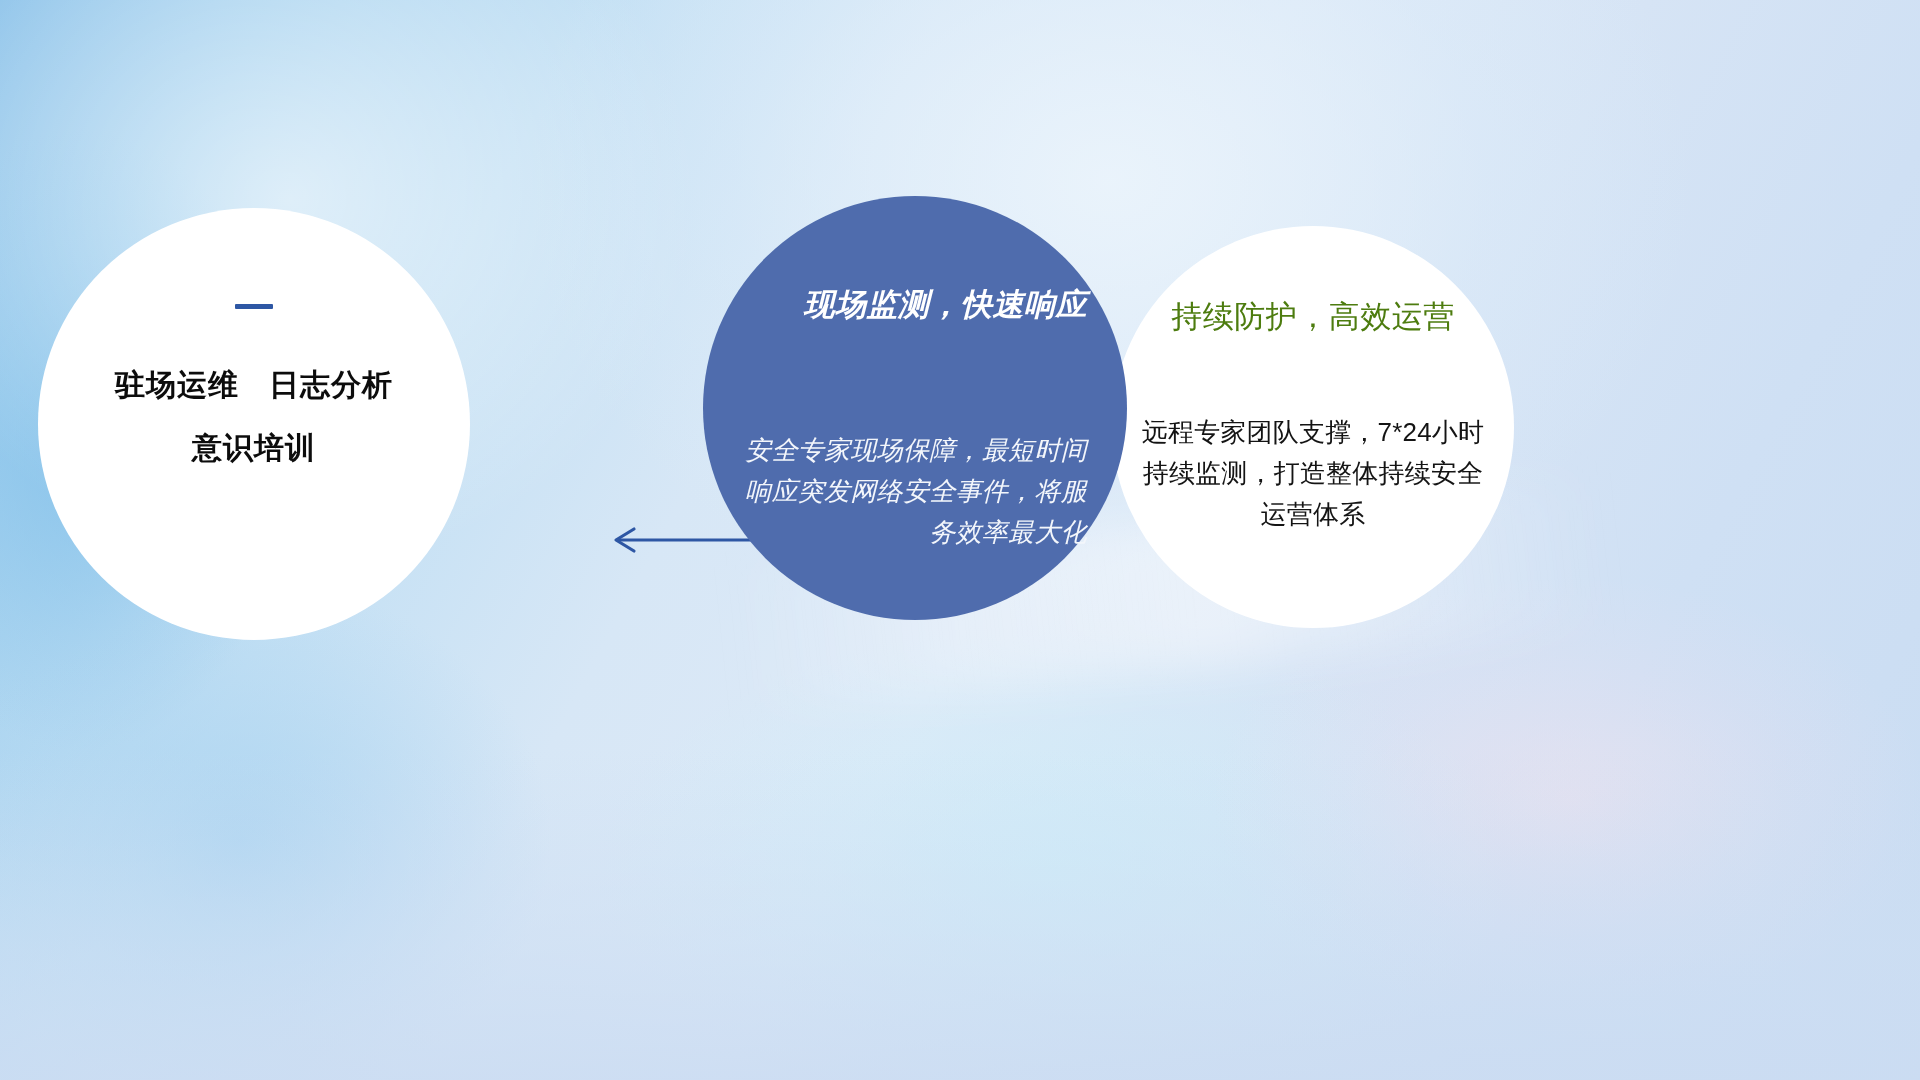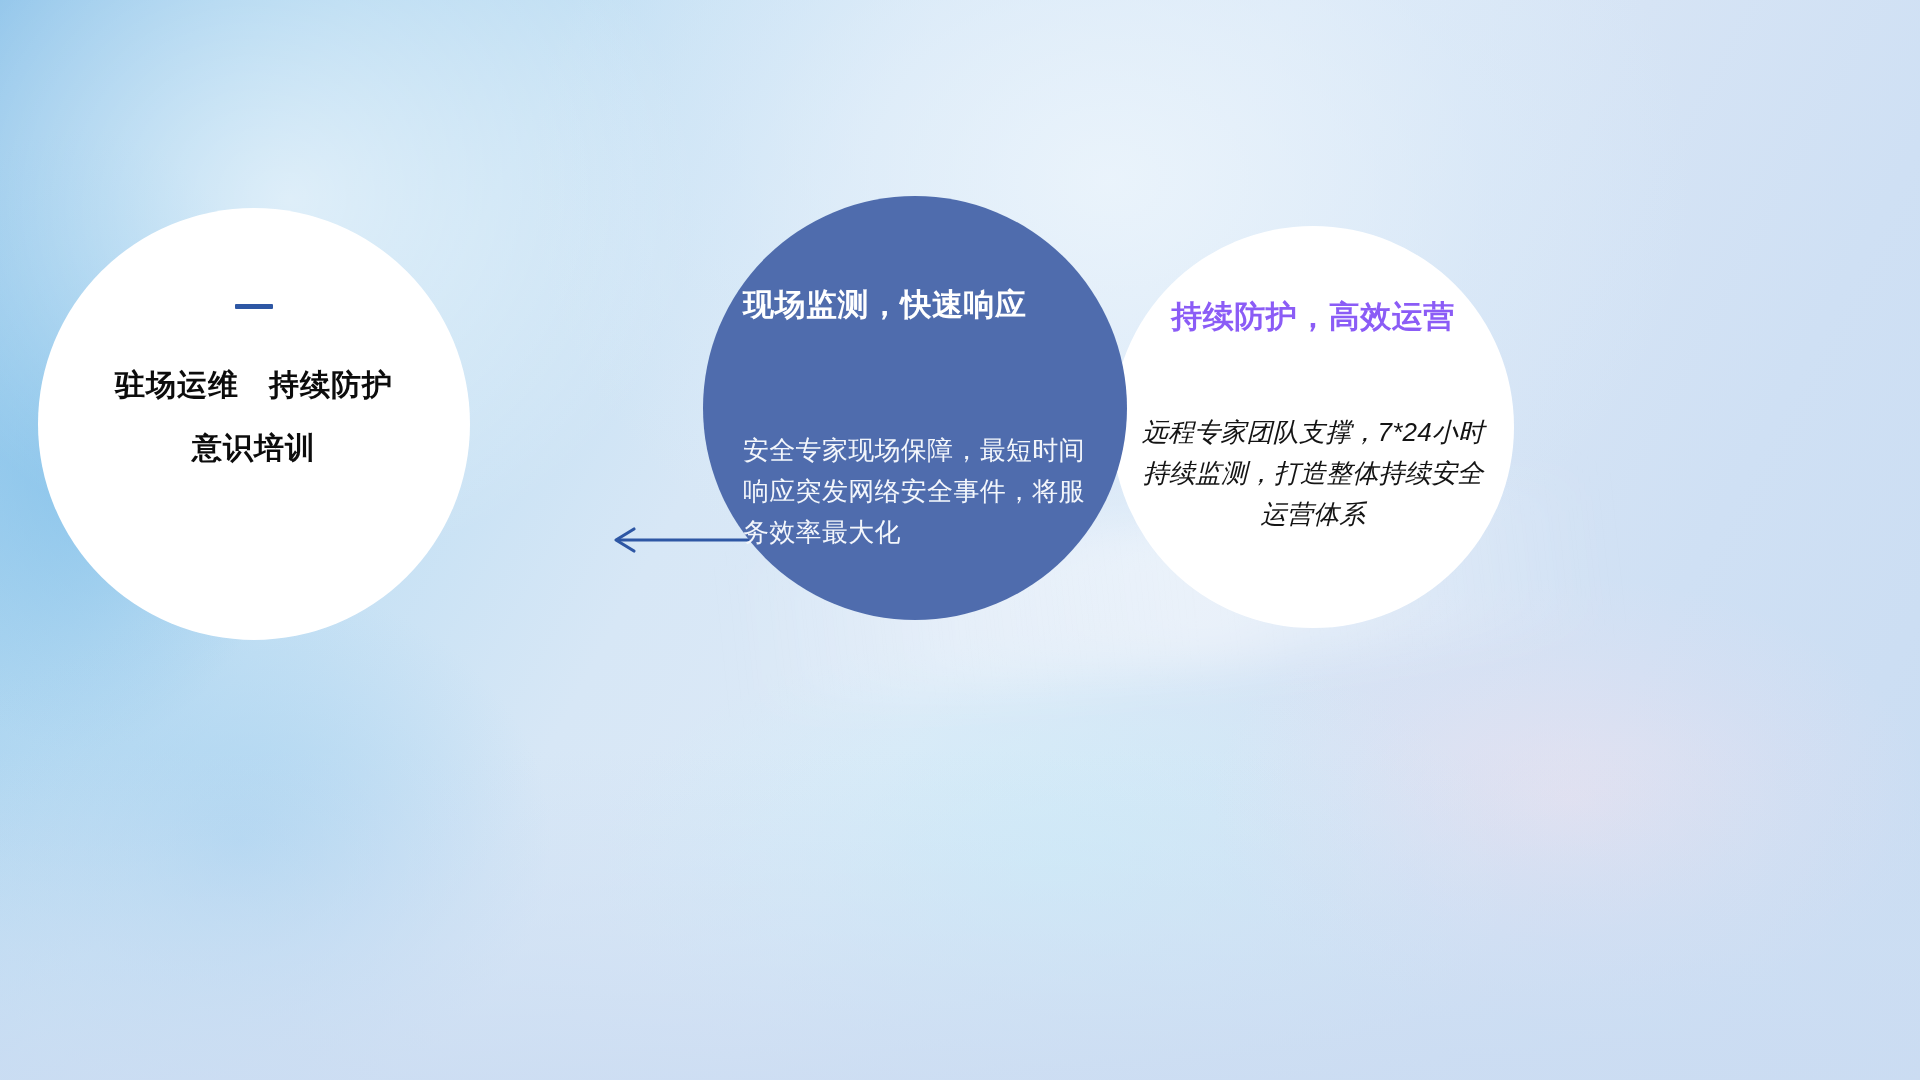--- a/index.html
+++ b/index.html
@@ -151,21 +151,22 @@
   .left-row.single {
     margin-top: 14px;
     margin-bottom: 8px;
   }
 
   
   .mid-inner {
     position: absolute;
     left: 40px; right: 40px;
     top: 88px;
-    text-align: left;
+    text-align: right;
+    font-style: italic;
   }
   .mid-title {
     font-size: 31px;
     font-weight: bold;
     color: #ffffff;
     letter-spacing: 0.5px;
     white-space: nowrap;
   }
   .mid-body {
     margin-top: 104px;
@@ -177,32 +178,31 @@
 
   
   .right-inner {
     position: absolute;
     left: 26px; right: 26px;
     top: 70px;
     text-align: center;
   }
   .right-title {
     font-size: 31px;
-    font-weight: bold;
-    color: #8b5cf6;
+    font-weight: normal;
+    color: #4d7c0f;
     letter-spacing: 0.5px;
     white-space: nowrap;
   }
   .right-body {
     margin-top: 74px;
     font-size: 26px;
     line-height: 1.58;
     color: #141414;
     letter-spacing: 0.2px;
-    font-style: italic;
   }
 
   
   .arrow {
     position: absolute;
     left: 600px;
     top: 520px;
     width: 270px;
     height: 40px;
     z-index: 1;
@@ -227,21 +227,21 @@
     <line x1="268" y1="20" x2="18" y2="20" stroke="#2e57a4" stroke-width="3.2"></line>
     <polyline points="34,9 16,20 34,31" fill="none" stroke="#2e57a4" stroke-width="3.2" stroke-linecap="round" stroke-linejoin="round"></polyline>
   </svg>
 
   <div class="circle circle-left">
     <div class="left-inner">
       <div class="left-rule"></div>
 
       <div class="left-row">
         <span class="left-chip">驻场运维</span>
-        <span class="left-chip">持续防护</span>
+        <span class="left-chip">日志分析</span>
       </div>
 
 
       <div class="left-row single">
         <span class="left-chip">意识培训</span>
       </div>
     </div>
   </div>
 
   <div class="circle circle-right">

